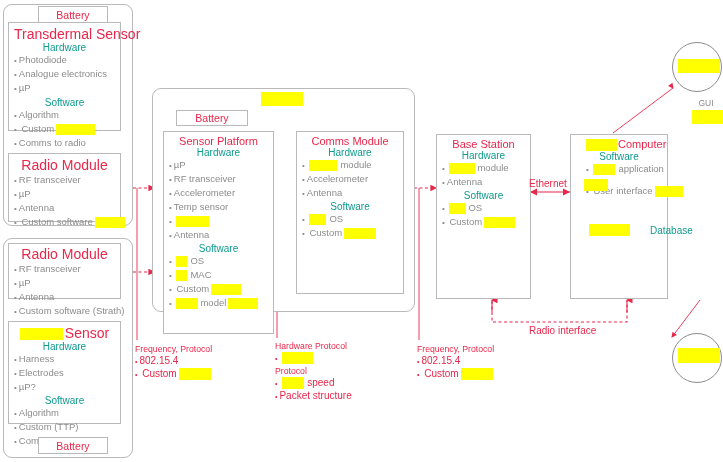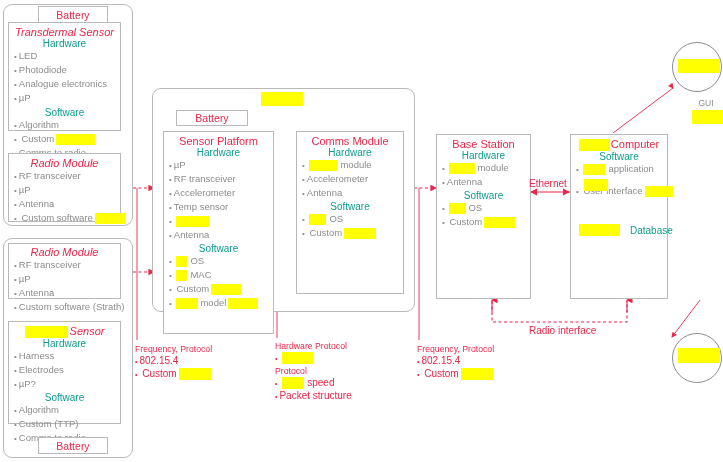--- a/index.html
+++ b/index.html
@@ -31,21 +31,21 @@
   }
 
   
   .title {
     color: #e8274b;
     font-size: 11px;
     text-align: center;
     font-weight: normal;
     white-space: nowrap;
   }
-  .title-lg { font-size: 11px; font-style: italic; }
+  .title-lg { font-size: 14px; }
   .subhead {
     color: #0f9b8e;
     font-size: 10px;
     text-align: center;
     white-space: nowrap;
   }
   .item {
     color: #8c8c8c;
     font-size: 9.5px;
     white-space: nowrap;
@@ -144,21 +144,20 @@
 
   <div class="abs outer-group" style="left:3px; top:4px; width:130px; height:222px;"></div>
 
   <div class="abs box" style="left:38px; top:6px; width:70px; height:17px;">
     <div class="batt">Battery</div>
   </div>
 
   <div class="abs box" style="left:8px; top:22px; width:113px; height:109px; padding:3px 5px;">
     <div class="title title-lg">Transdermal Sensor</div>
     <div class="subhead">Hardware</div>
-    <div class="item">LED</div>
     <div class="item">Photodiode</div>
     <div class="item">Analogue electronics</div>
     <div class="item">µP</div>
     <div class="subhead" style="margin-top:2px;">Software</div>
     <div class="item">Algorithm</div>
     <div class="item inline-row">
       <span>Custom</span><span class="redact" style="width:39px;height:11px;margin-left:2px;"></span>
     </div>
     <div class="item">Comms to radio</div>
   </div>
@@ -261,34 +260,34 @@
     <div class="item">Antenna</div>
     <div class="subhead" style="margin-top:1px;">Software</div>
     <div class="item inline-row">
       <span class="redact" style="width:17px;height:11px;"></span><span style="margin-left:2px;">OS</span>
     </div>
     <div class="item inline-row">
       <span>Custom</span><span class="redact" style="width:31px;height:11px;margin-left:2px;"></span>
     </div>
   </div>
 
-  <div class="abs box" style="left:570px; top:134px; width:98px; height:165px; padding:3px 5px;">
+  <div class="abs box" style="left:570px; top:134px; width:98px; height:165px; padding:3px 15px;">
     <div class="title inline-row" style="text-align:center;">
       <span class="redact" style="width:31px;height:12px;margin-right:1px;"></span><span>Computer</span>
     </div>
     <div class="subhead">Software</div>
     <div class="item inline-row">
       <span class="redact" style="width:22px;height:11px;"></span><span style="margin-left:3px;">application</span>
     </div>
     <div class="abs redact-abs" style="left:13px; top:44px; width:24px; height:12px;"></div>
     <div class="item inline-row" style="margin-top:8px;">
       <span>User interface</span><span class="redact" style="width:28px;height:11px;margin-left:2px;"></span>
     </div>
     <div class="inline-row" style="margin-top:22px; padding-left:3px;">
-      <span class="redact" style="width:41px;height:12px;"></span><span class="subhead" style="display:inline-block; margin-left:10px;">Database</span>
+      <span class="redact" style="width:41px;height:12px;"></span><span class="subhead" style="display:inline-block; margin-left:20px;">Database</span>
     </div>
   </div>
 
   <div class="abs label-red" style="left:529px; top:178px;">Ethernet</div>
 
   <div class="abs label-red" style="left:529px; top:325px;">Radio interface</div>
 
   <div class="abs circle" style="left:672px; top:42px; width:50px; height:50px;"></div>
   <div class="abs redact-abs" style="left:678px; top:59px; width:42px; height:14px;"></div>
 

